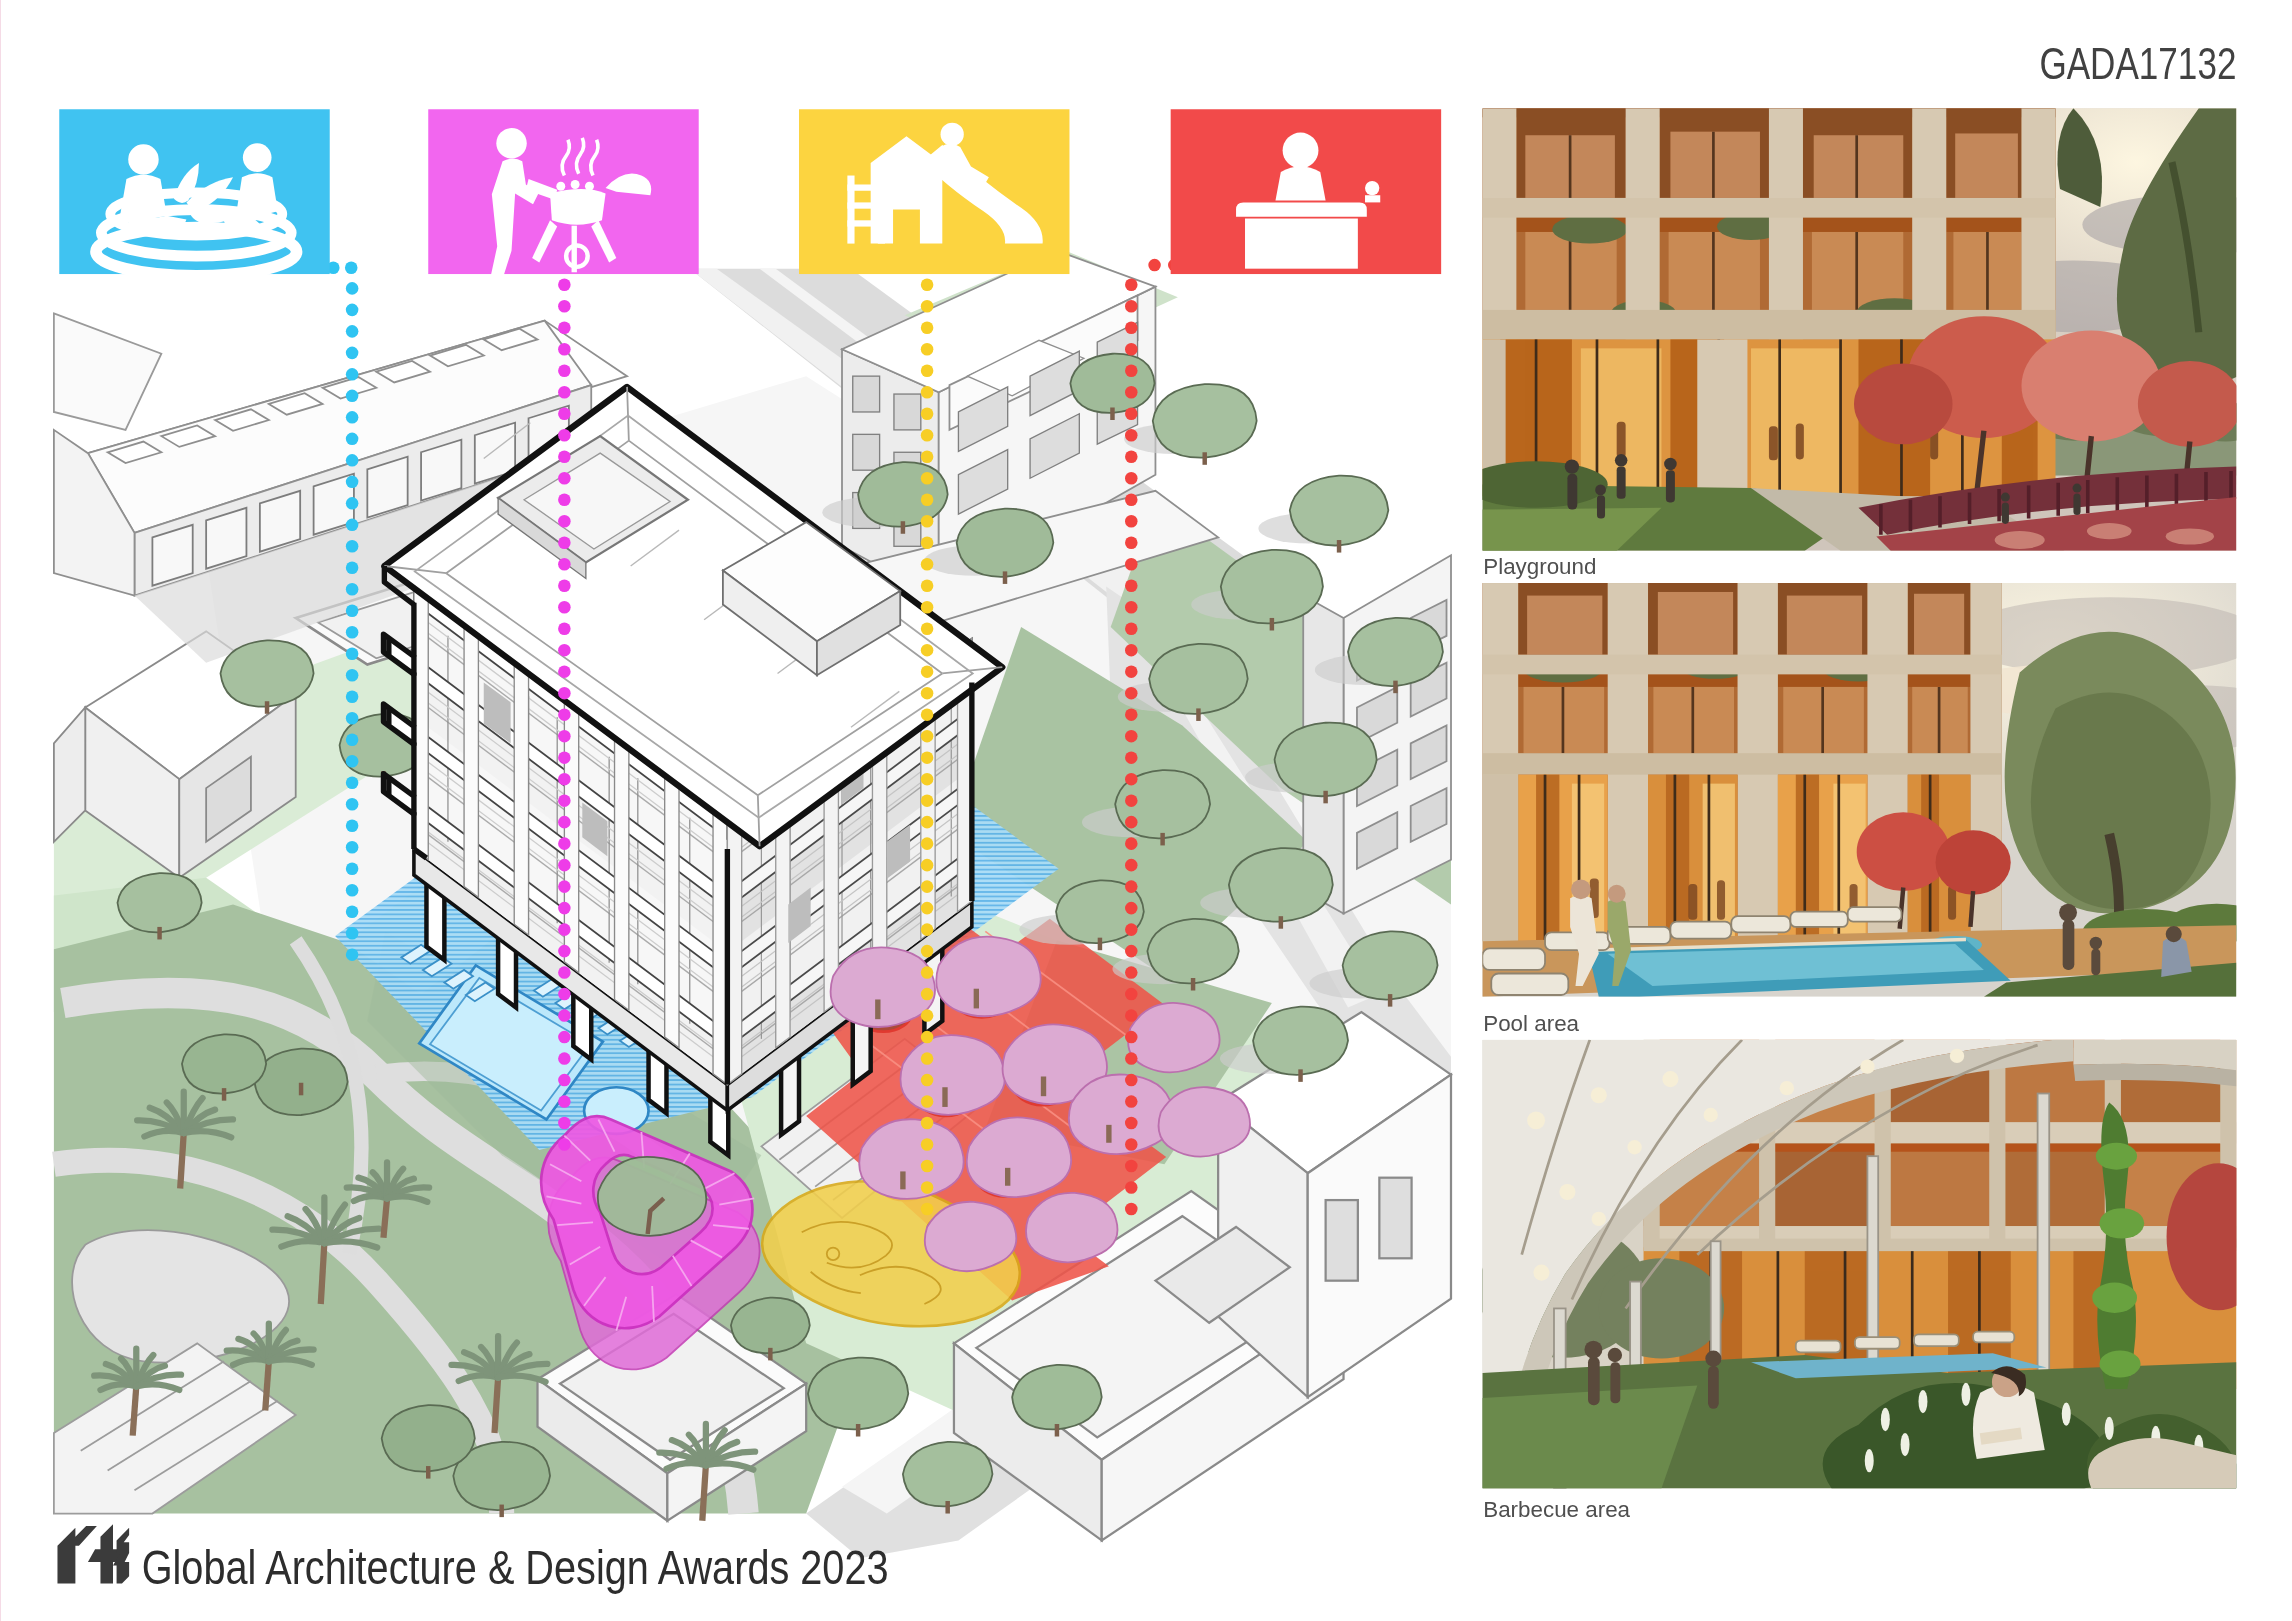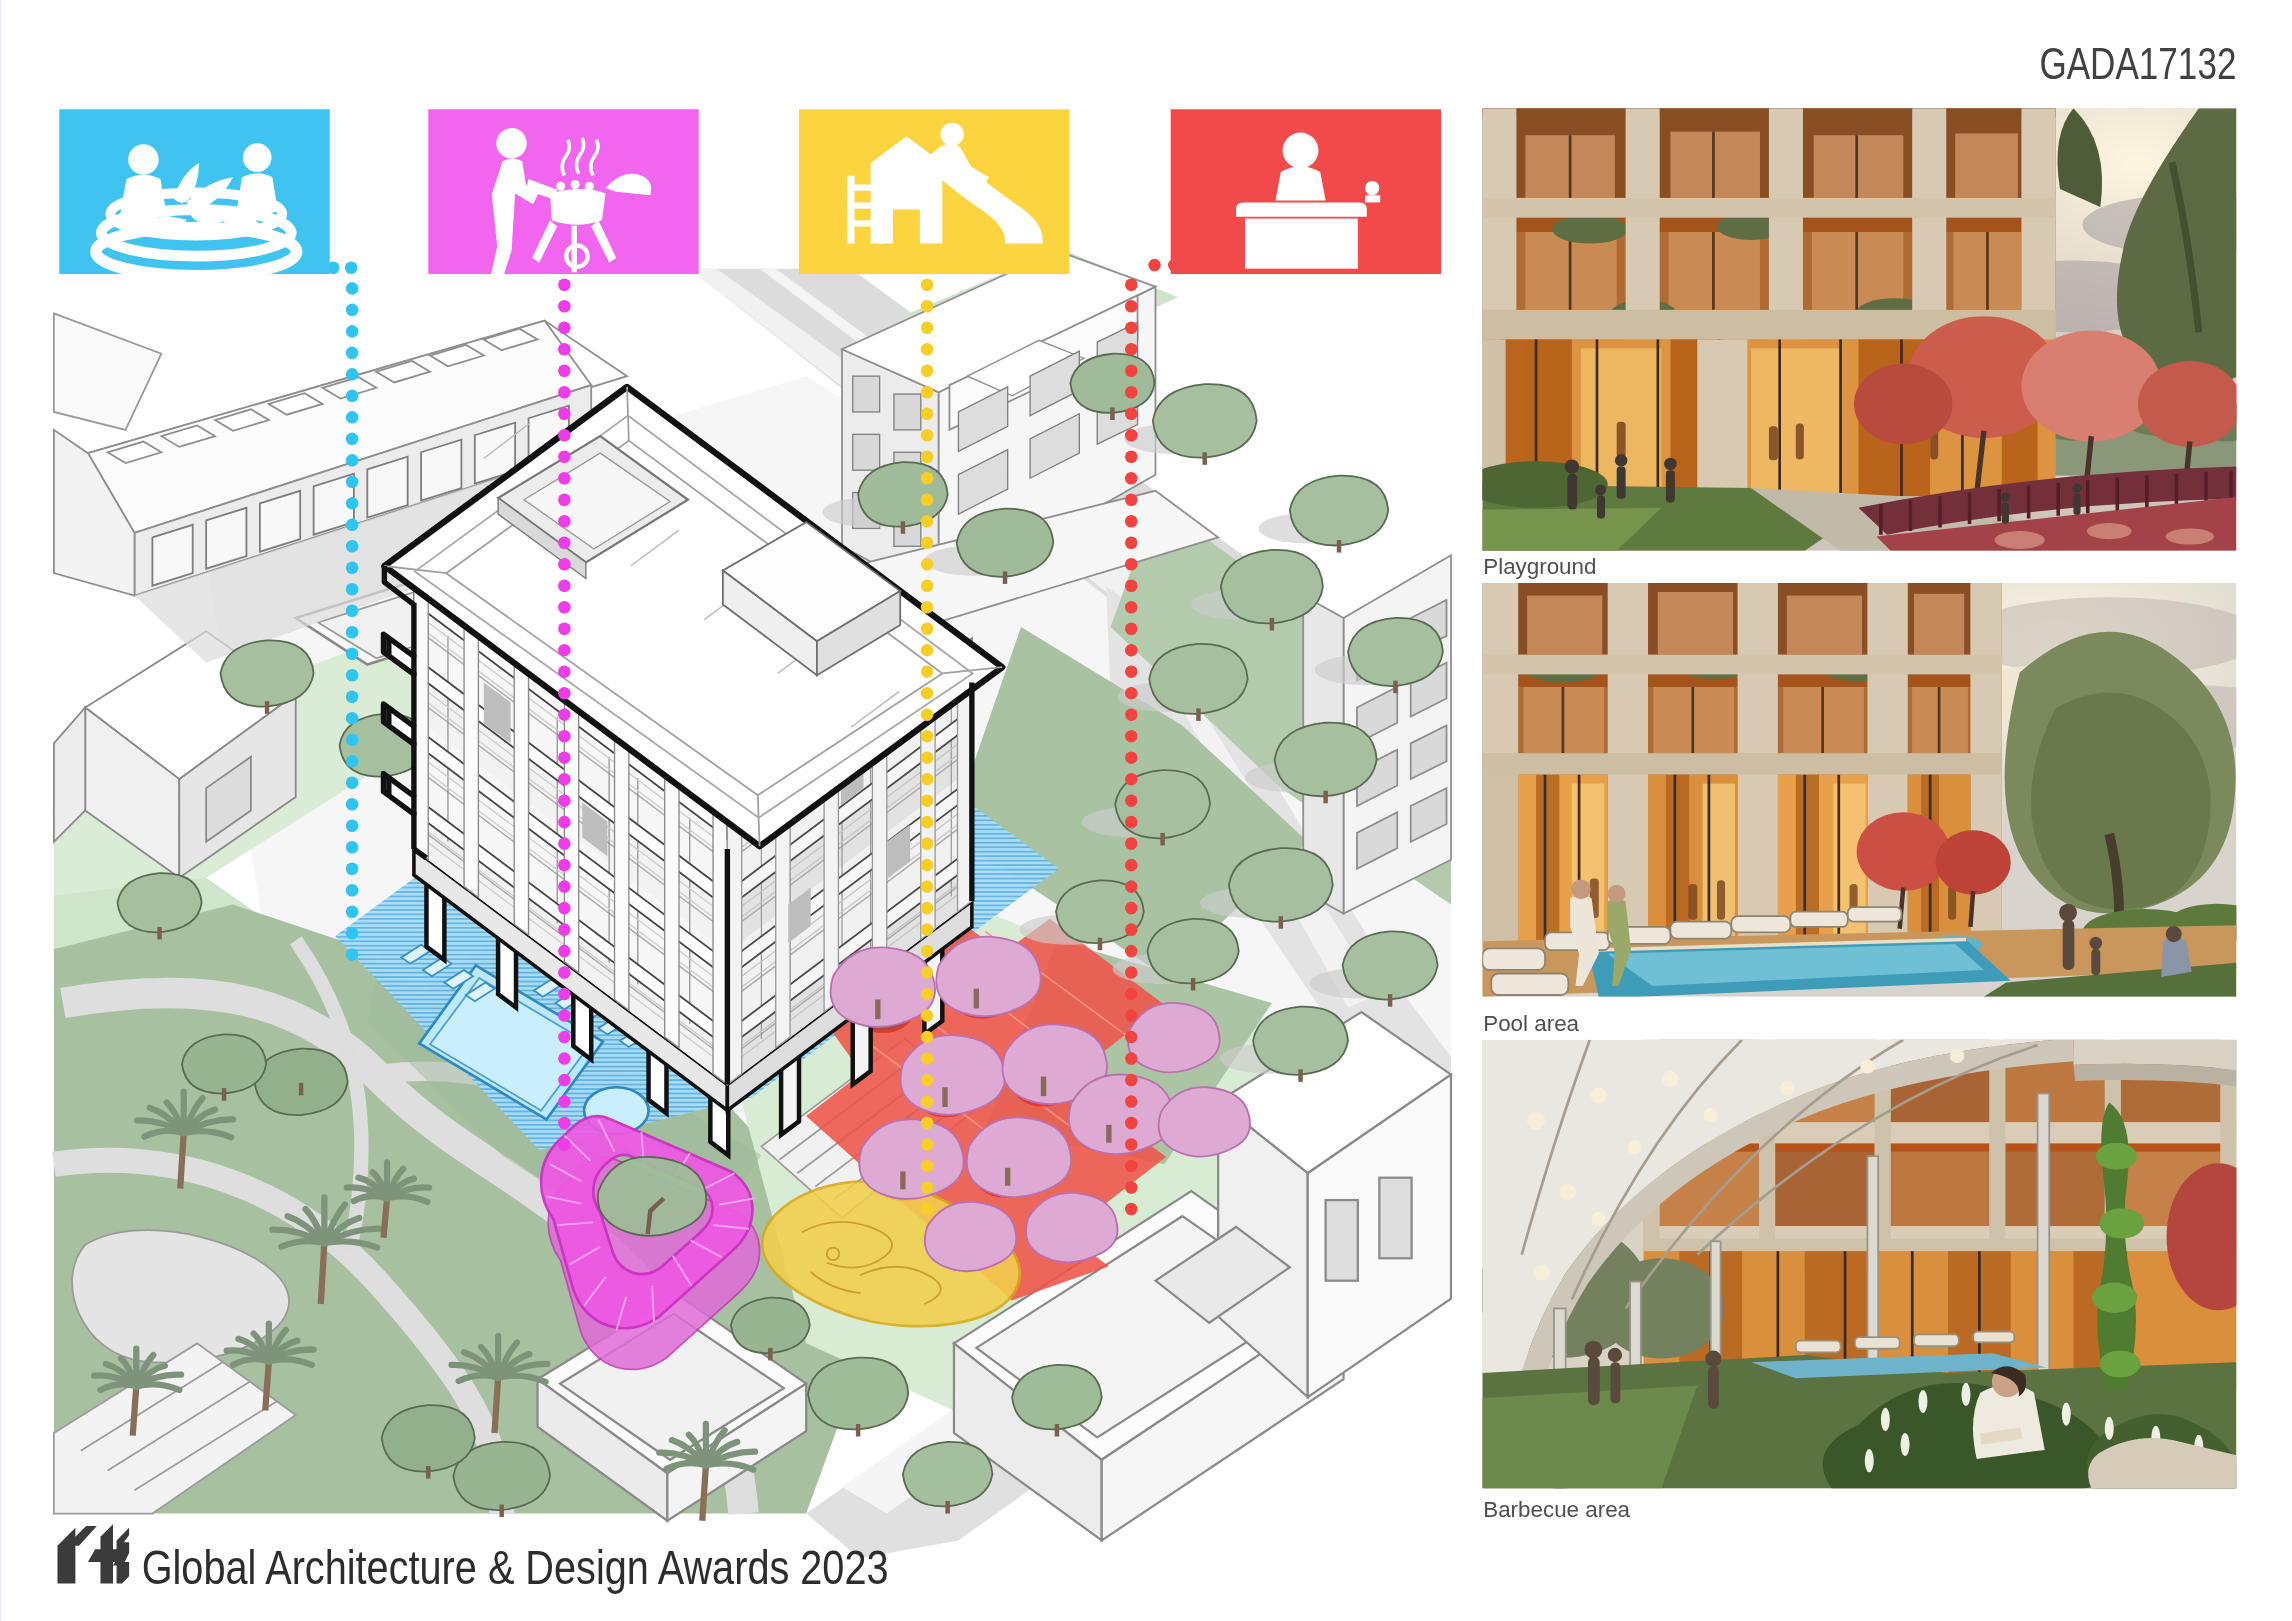--- a/index.html
+++ b/index.html
@@ -1,16 +1,16 @@
 <!DOCTYPE html>
 <html style="font-size:14.3px"><head>
 <meta charset="utf-8">
 <style>
 html,body{margin:0;padding:0;background:#ffffff;}
-.page{position:relative;width:2293px;height:1621px;overflow:hidden;background:#d946ef;font-family:"Liberation Sans",sans-serif;}
+.page{position:relative;width:2293px;height:1621px;overflow:hidden;background:#be185d;font-family:"Liberation Sans",sans-serif;}
 .abs{position:absolute;}
 </style>
 </head>
 <body>
 <div class="page">
 <svg class="abs" style="left:0;top:0" width="2293" height="1621" viewBox="0 0 2560 1810">
 <defs>
 <pattern id="bluehatch" width="8" height="5" patternUnits="userSpaceOnUse">
 <rect width="8" height="5" fill="#a9dcf6"></rect>
 <rect y="0" width="8" height="2" fill="#5fb4e8"></rect>

